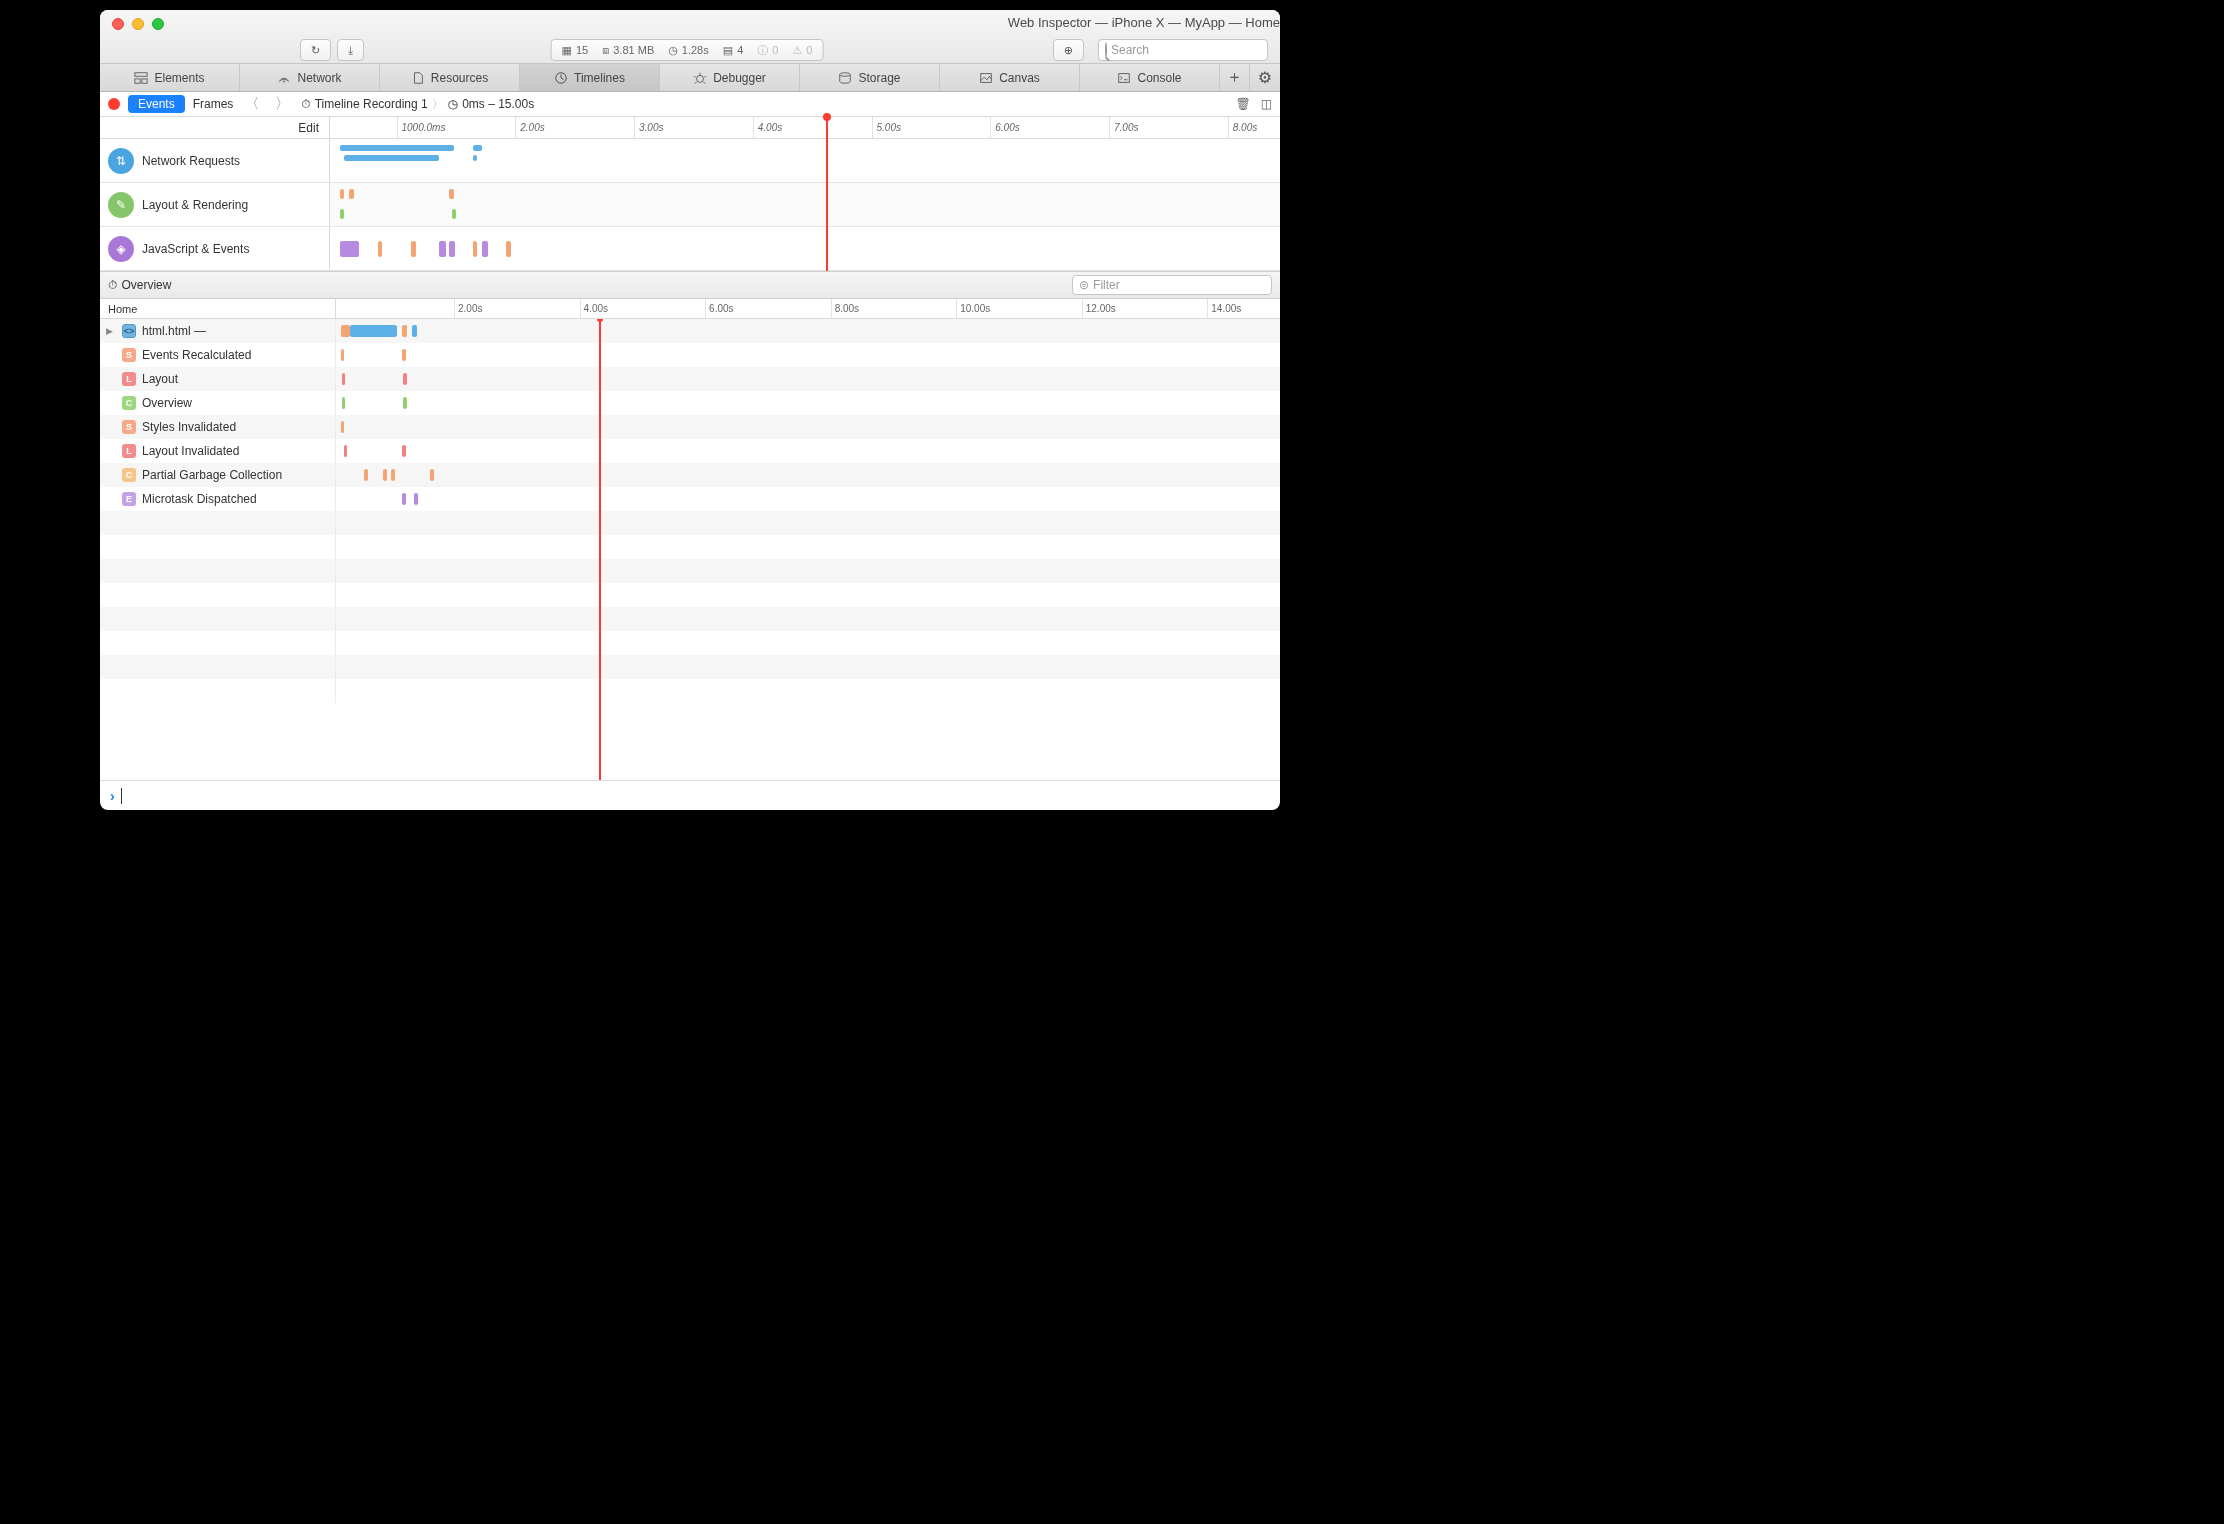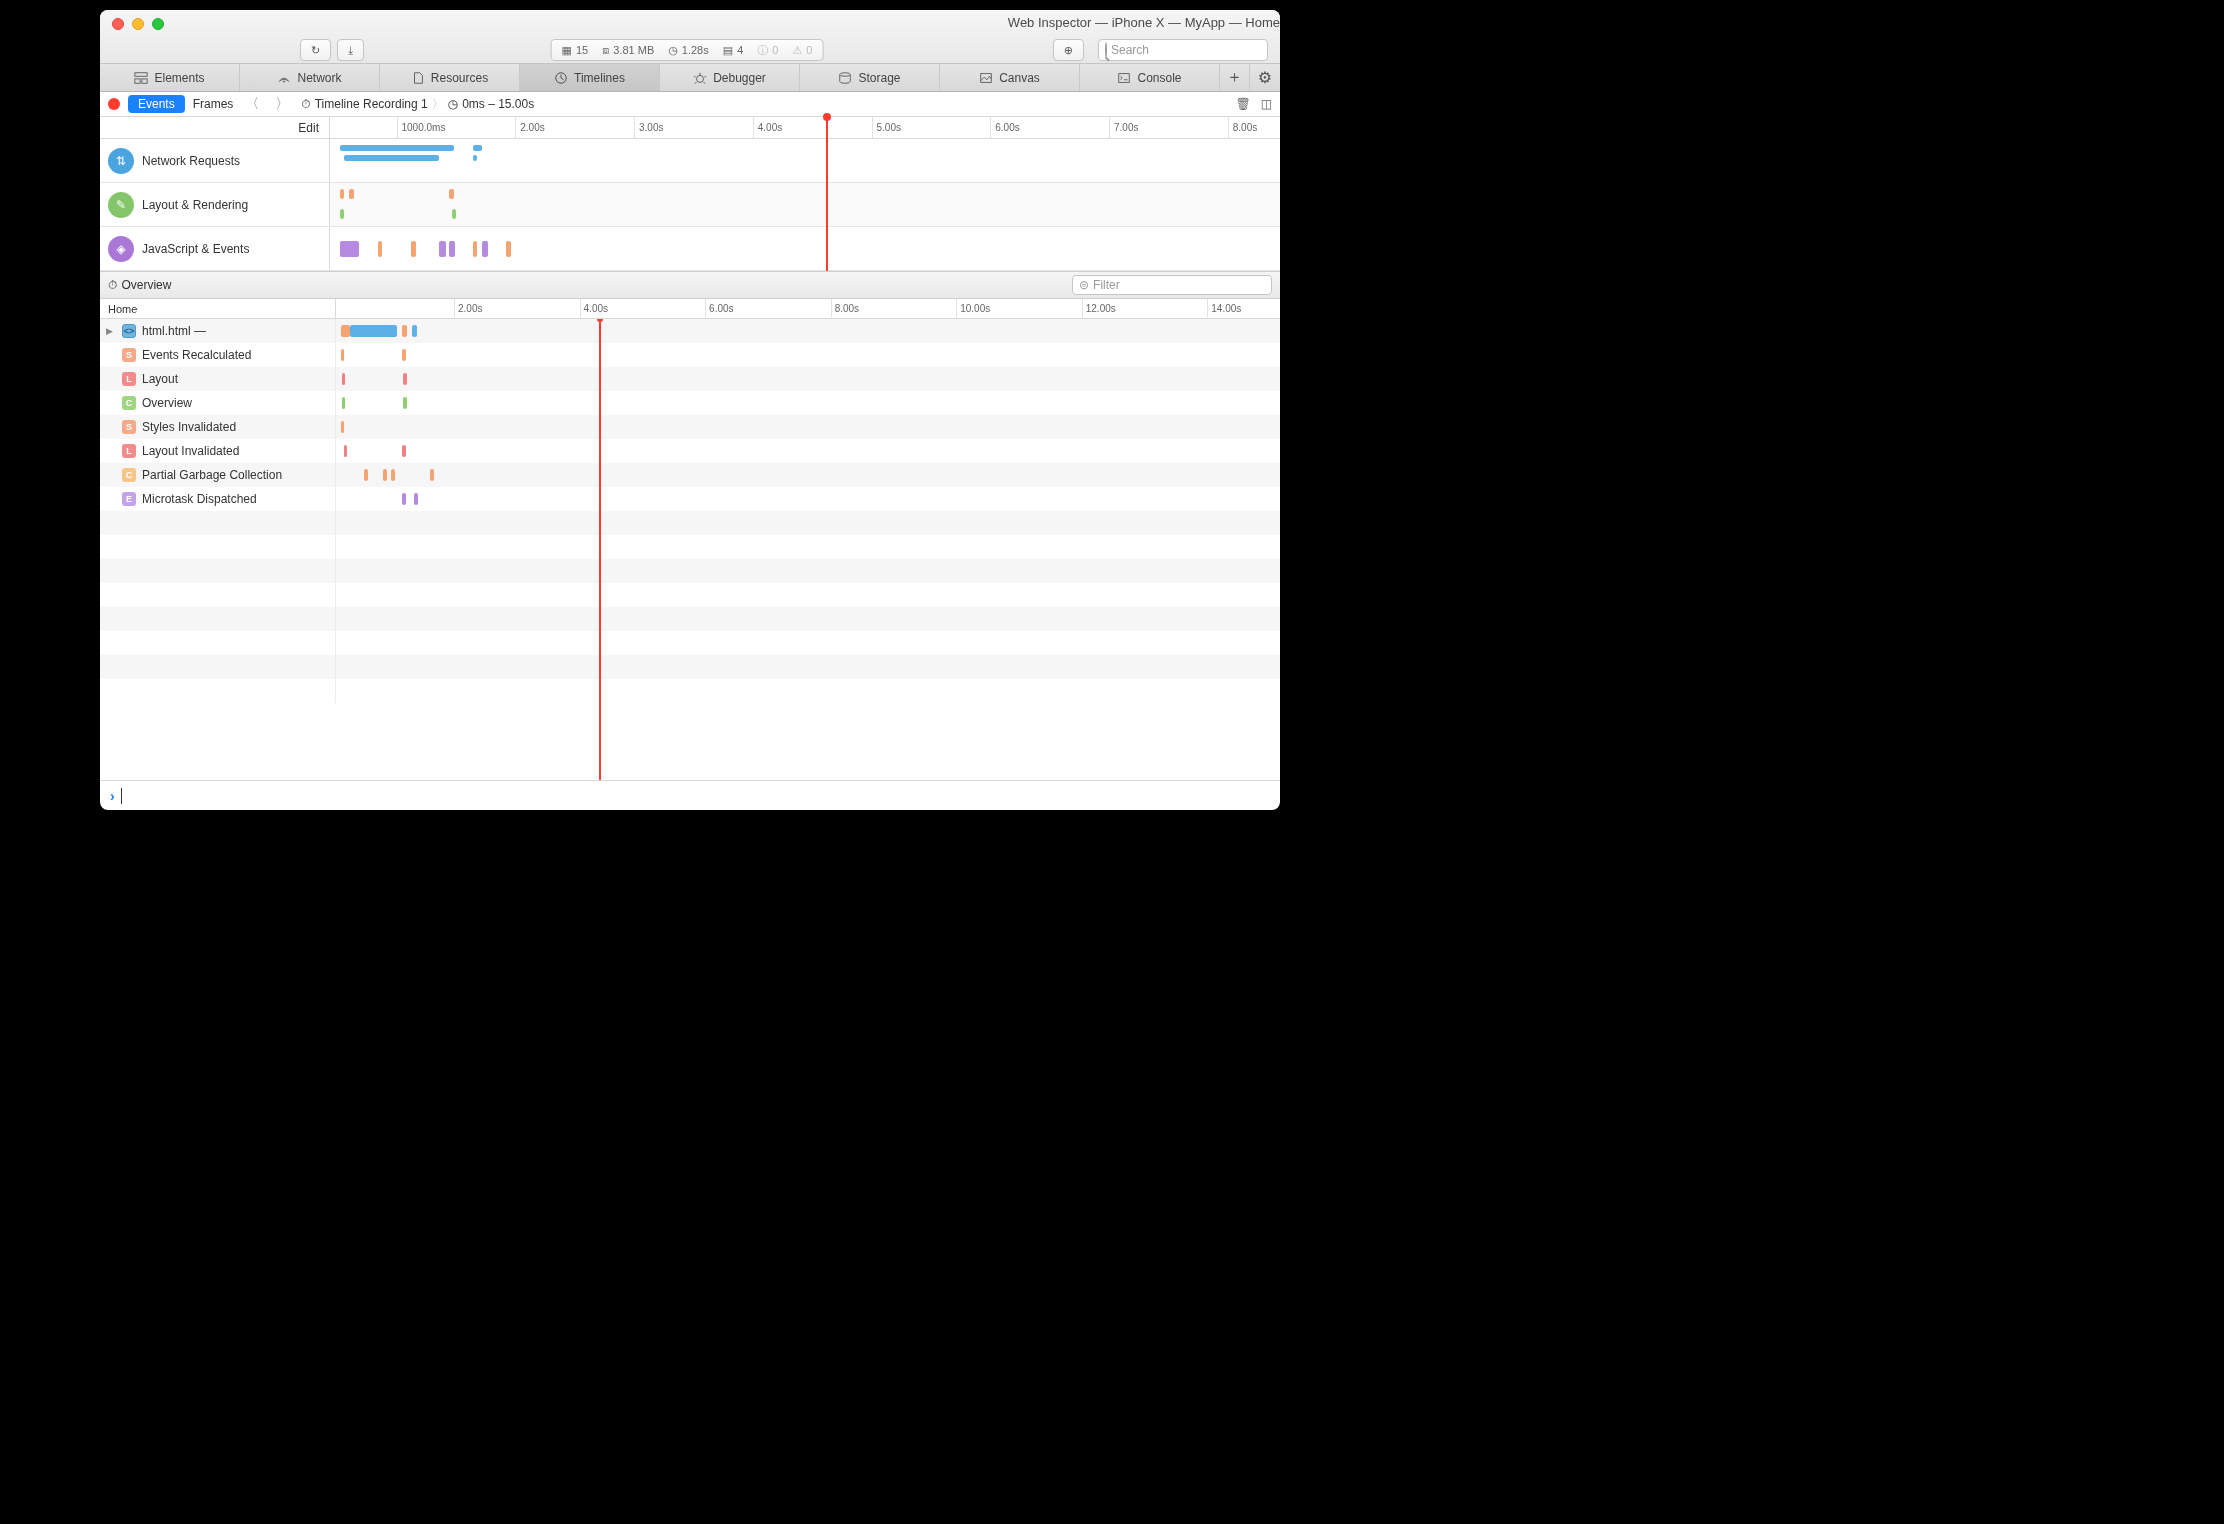--- a/index.html
+++ b/index.html
@@ -35,21 +35,21 @@
 
 .subbar { height: 25px; background: #fff; border-bottom: 1px solid #d9d9d9; display: flex; align-items: center; padding: 0 8px; gap: 8px; font-size: 12px; color: #333; position: relative; }
 .recdot { width: 12px; height: 12px; background: #ff3b30; border-radius: 50%; }
 .pill { background: #1a82ff; color: #fff; border-radius: 4px; padding: 2px 10px; font-size: 12px; }
 .chev { color: #888; padding: 0 4px; cursor: default; font-size: 14px; }
 .subright { position: absolute; right: 8px; display: flex; gap: 10px; color: #666; }
 
 
 .ruler { height: 22px; border-bottom: 1px solid #d9d9d9; display: flex; background: #fff; }
 .ruler-left { width: 230px; border-right: 1px solid #d9d9d9; display: flex; align-items: center; justify-content: flex-end; padding-right: 10px; font-size: 12px; color: #333; }
-.ruler-right { flex: 1; position: relative; }
+.ruler-right { flex: 1; position: relative; font-style: italic; }
 .tick { position: absolute; top: 0; bottom: 0; border-left: 1px solid #e2e2e2; font-size: 10px; color: #666; padding-left: 4px; display: flex; align-items: center; }
 
 
 .track { height: 44px; border-bottom: 1px solid #e5e5e5; display: flex; }
 .track:nth-child(even) .tr-right { background: #fafafa; }
 .tr-left { width: 230px; border-right: 1px solid #d9d9d9; display: flex; align-items: center; gap: 8px; padding-left: 8px; font-size: 12px; color: #333; }
 .tico { width: 26px; height: 26px; border-radius: 50%; display: flex; align-items: center; justify-content: center; color: #fff; }
 .tico.net { background: #4aa4e0; }
 .tico.lay { background: #86c66b; }
 .tico.js  { background: #a978d6; }

